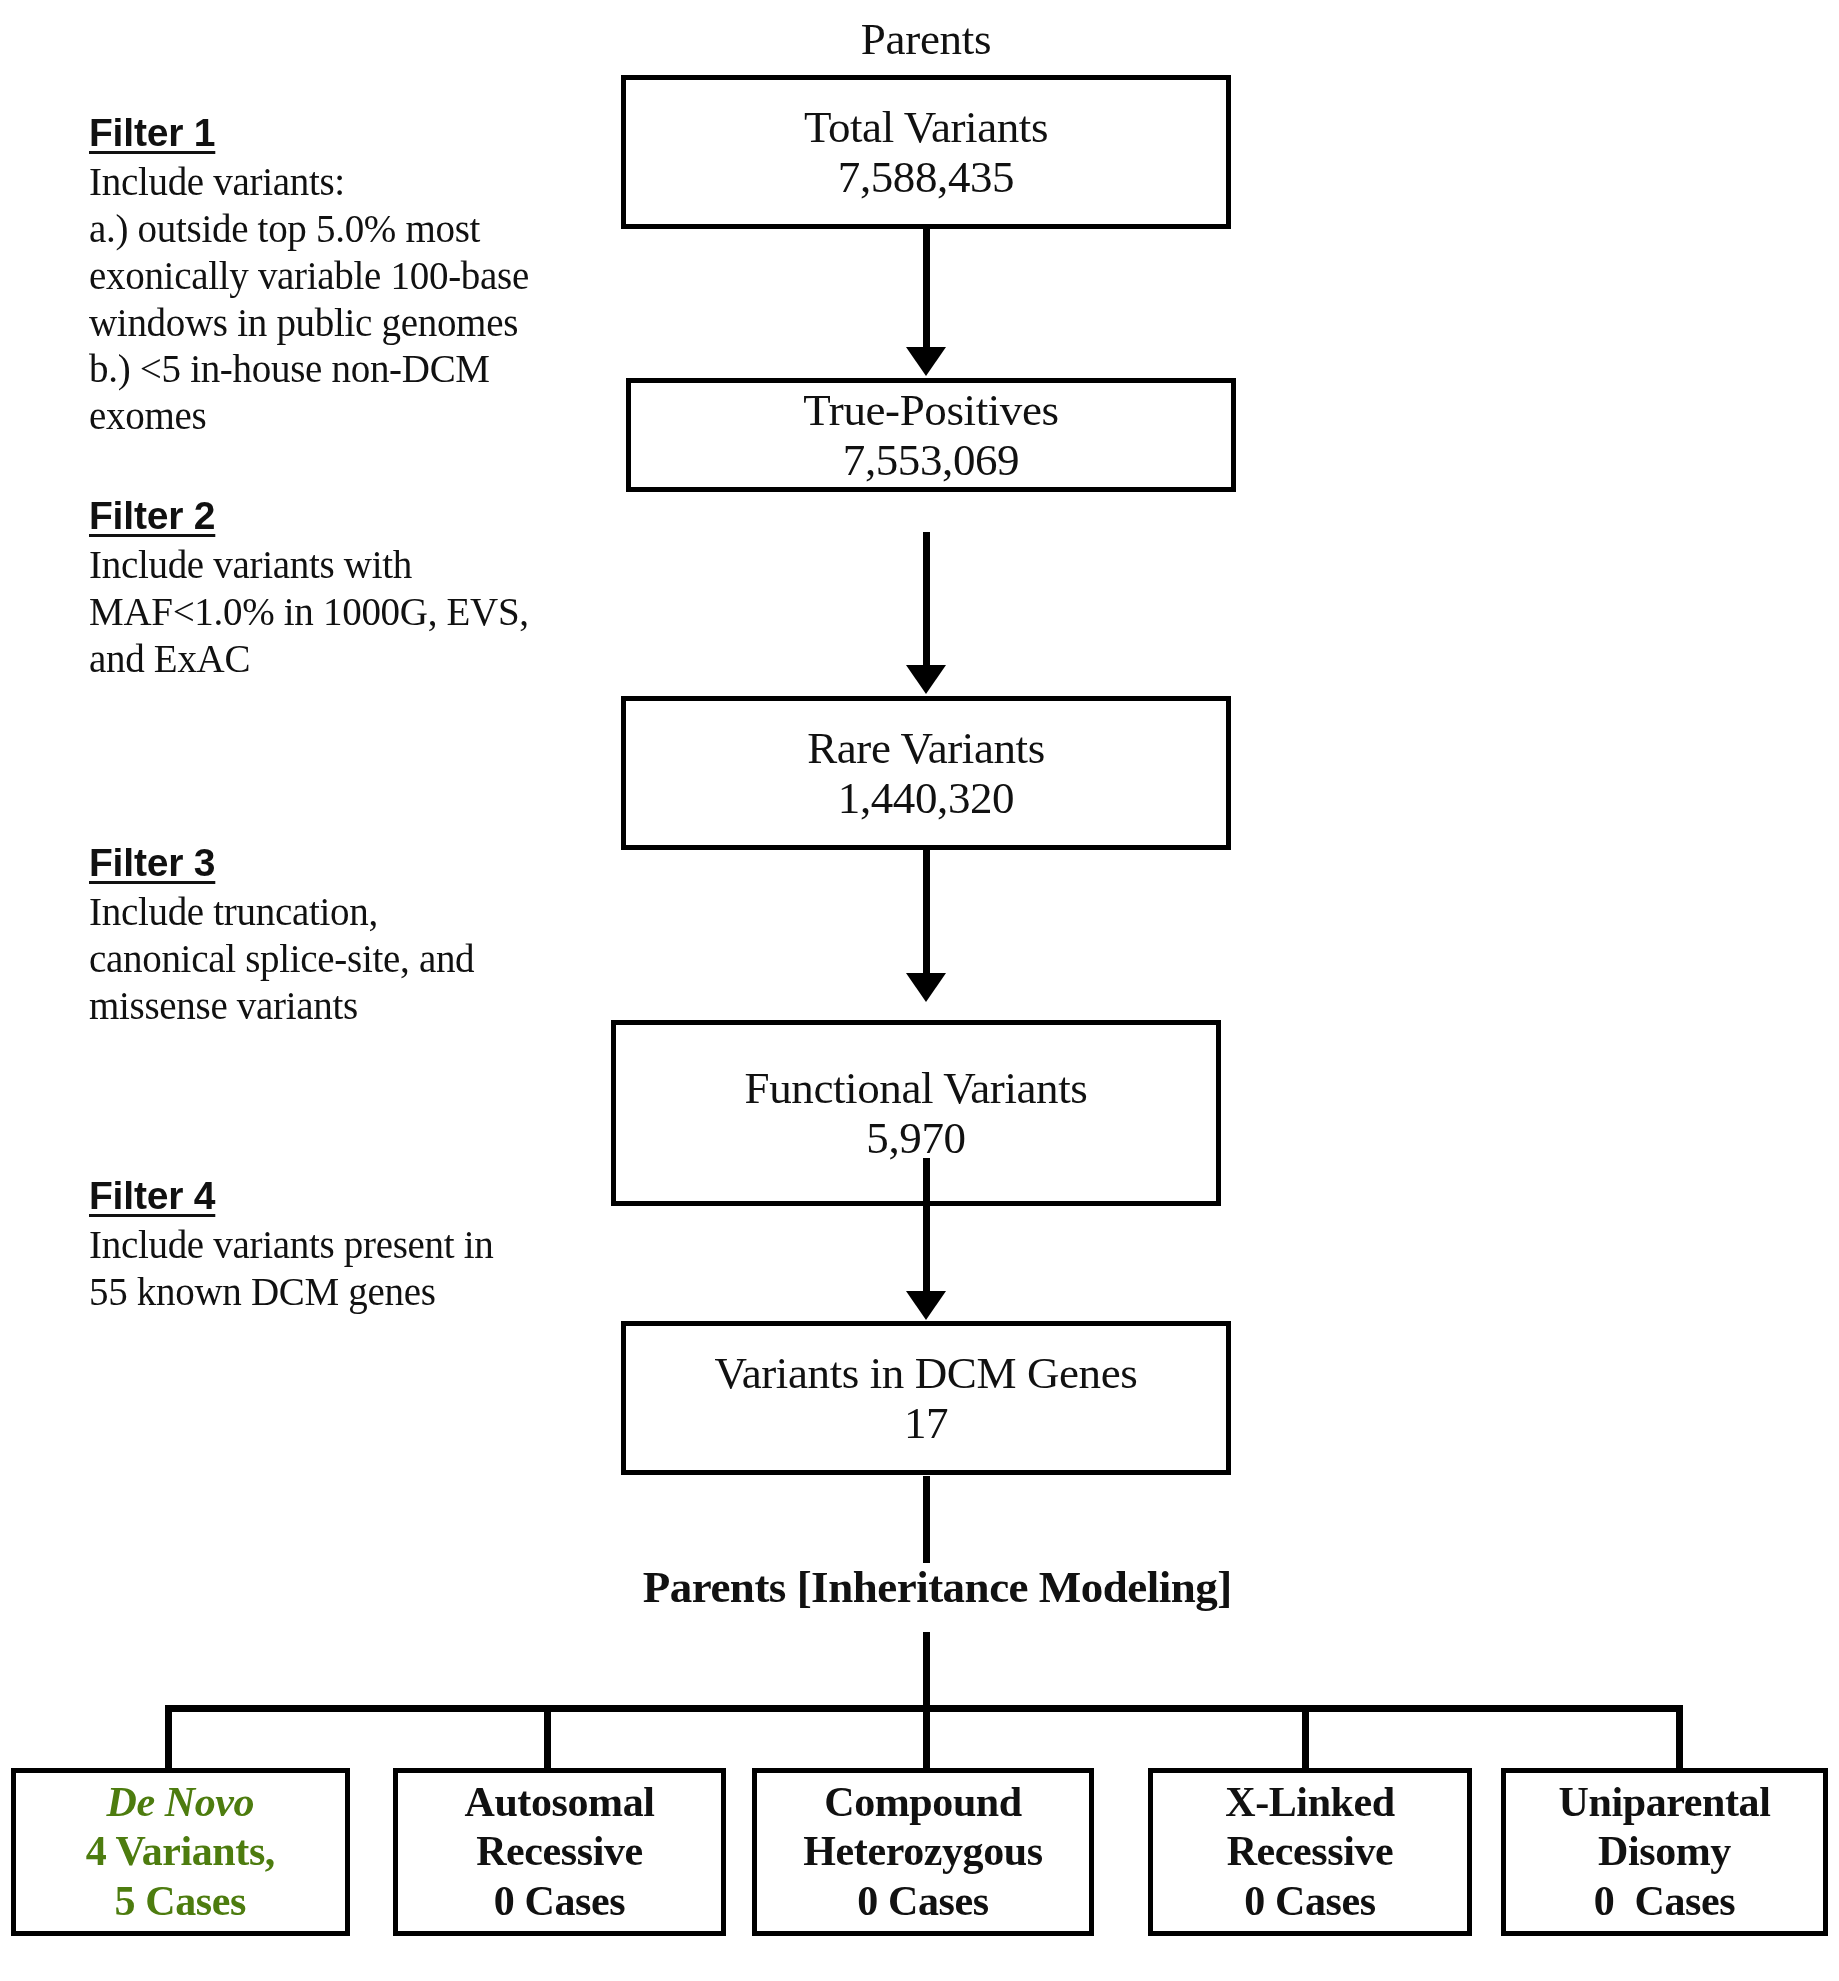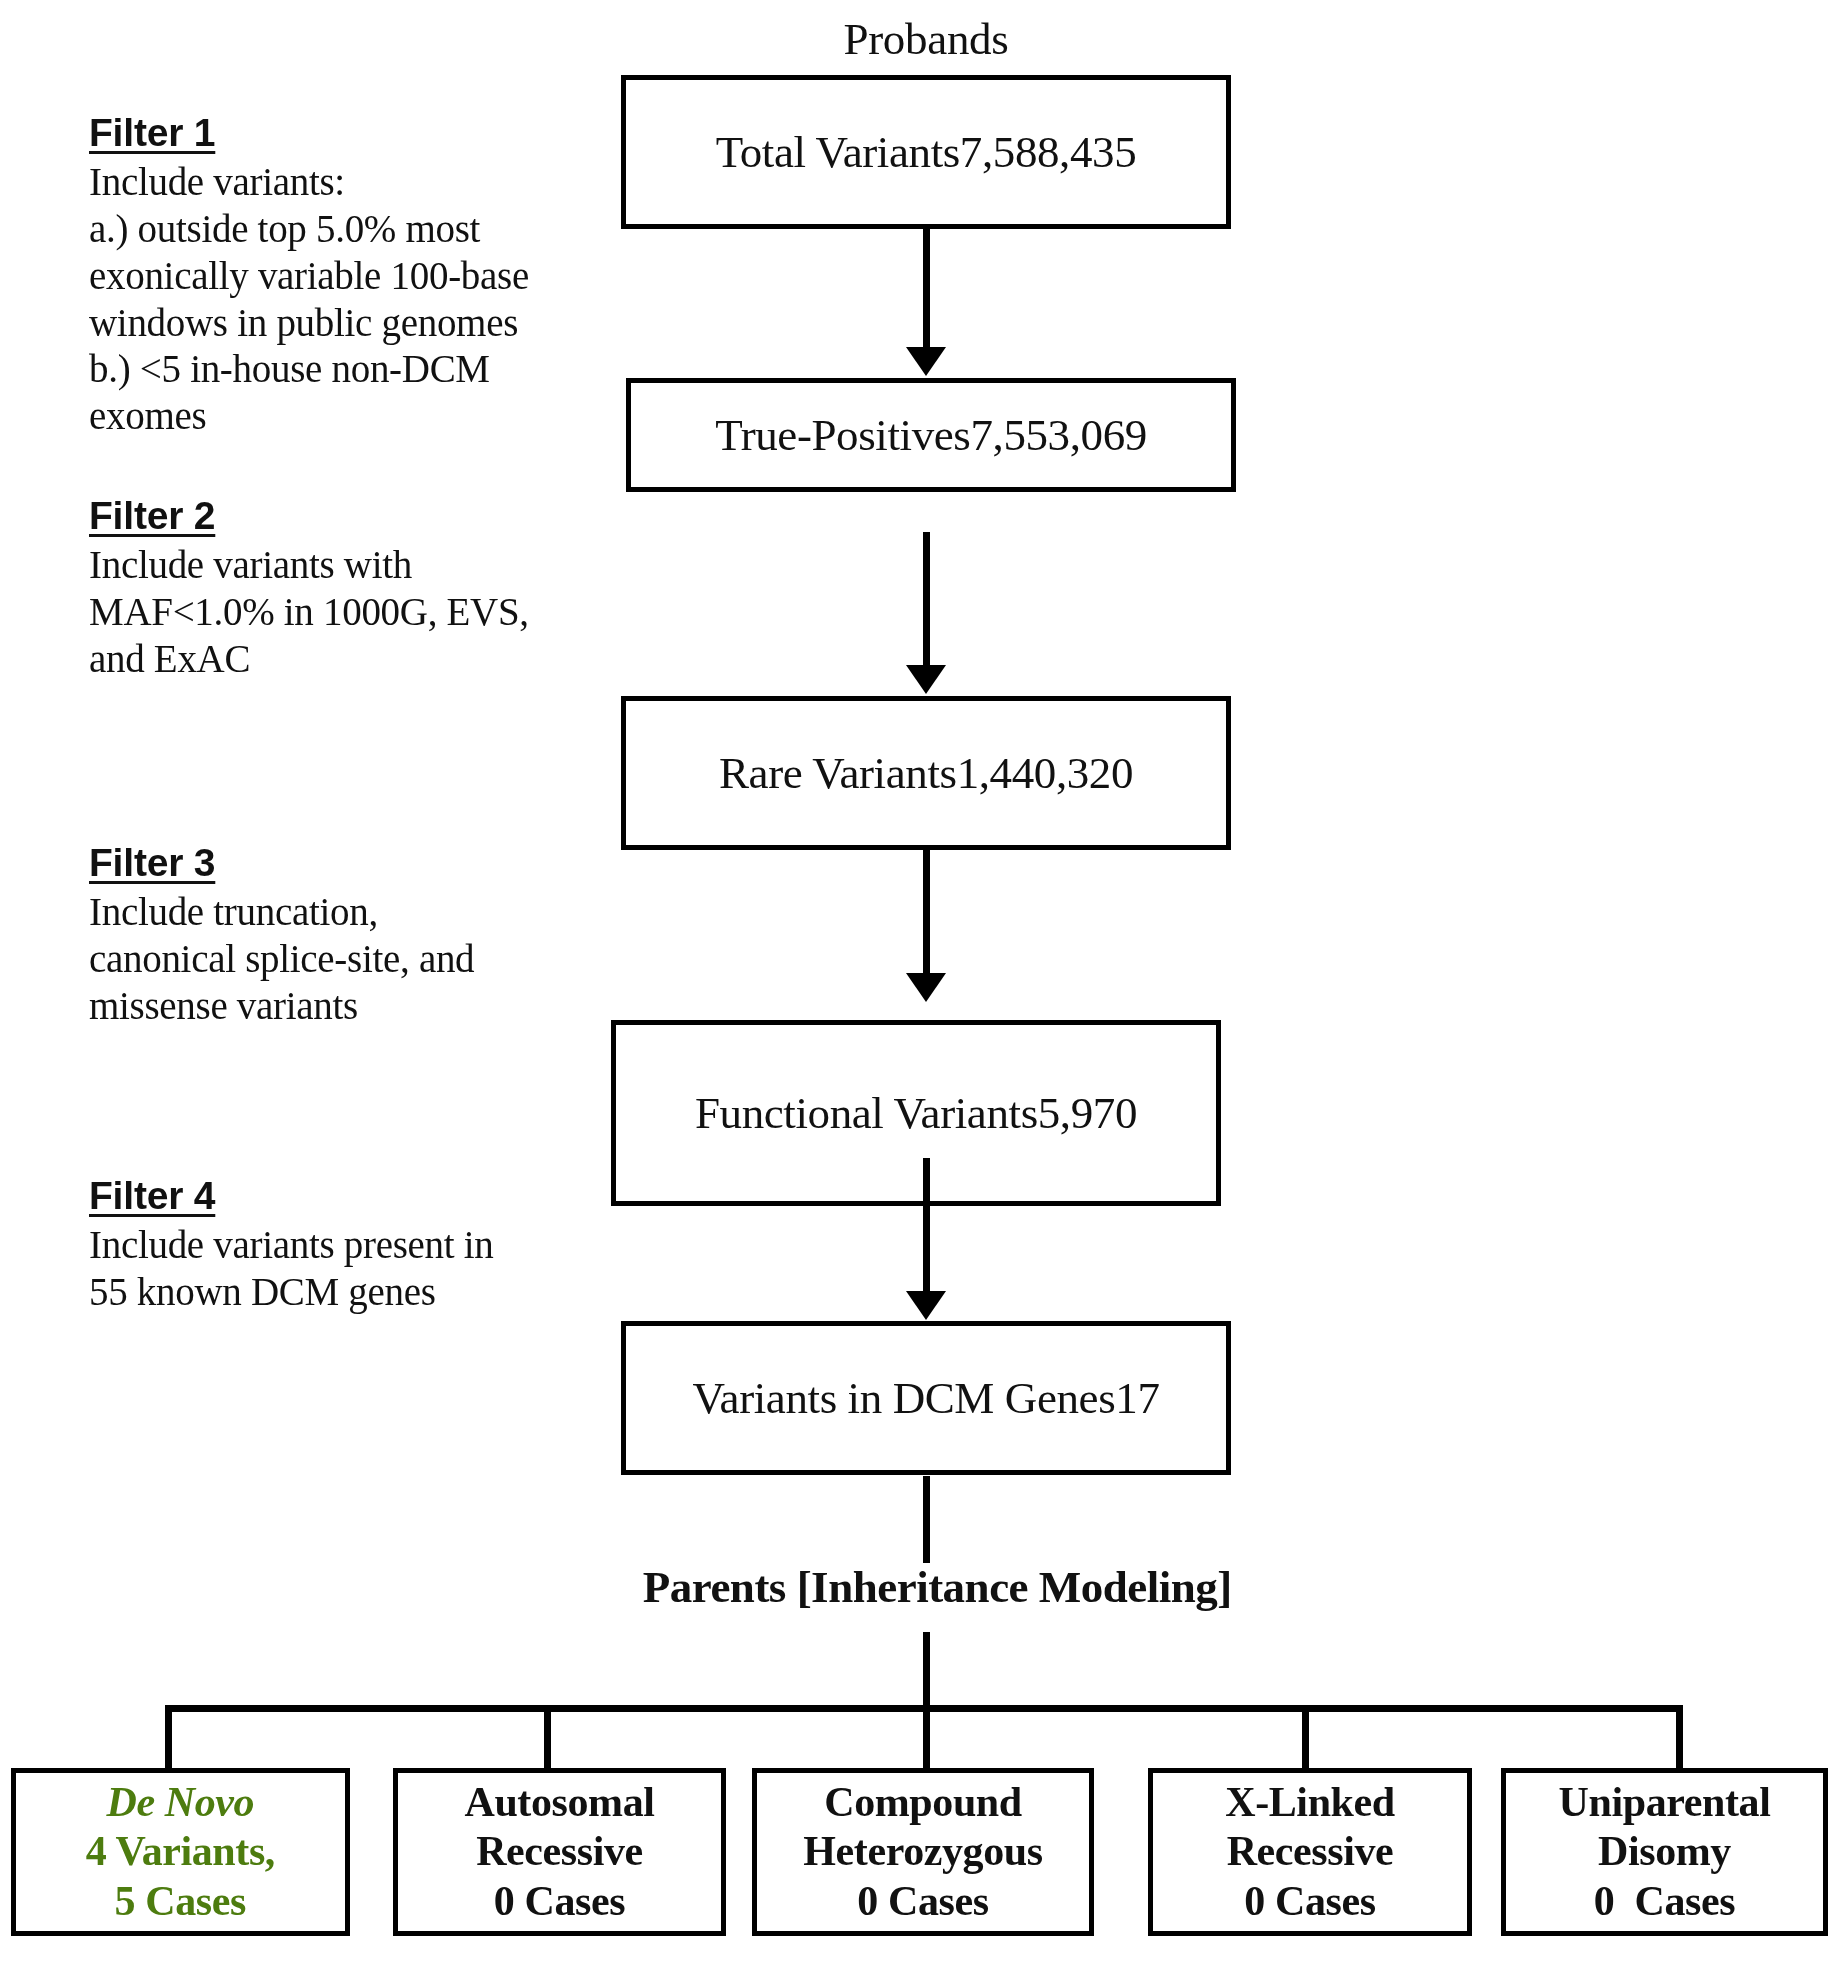--- a/index.html
+++ b/index.html
@@ -42,21 +42,21 @@
     white-space: pre-line;
   }
 
   
   .flowbox {
     position: absolute;
     border: 5.4px solid #000000;
     background: #ffffff;
     box-sizing: border-box;
     display: flex;
-    flex-direction: row;
+    flex-direction: column;
     align-items: center;
     justify-content: center;
     text-align: center;
   }
   .flowbox .line1 {
     font-size: 45px;
     line-height: 1.12;
     letter-spacing: -0.4px;
   }
   .flowbox .line2 {
@@ -158,21 +158,21 @@
 canonical splice-site, and
 missense variants</div>
   </div>
 
   <div class="filter-block" style="left:89px; top:1173px;">
     <div class="filter-title">Filter 4</div>
     <div class="filter-body">Include variants present in
 55 known DCM genes</div>
   </div>
 
-  <div class="caption-top" style="left:621px; top:15.4px; width:610px;">Probands</div>
+  <div class="caption-top" style="left:621px; top:15.4px; width:610px;">Parents</div>
 
   <div class="flowbox" style="left:621px; top:75px; width:610px; height:154px;">
     <div class="line1">Total Variants</div>
     <div class="line2">7,588,435</div>
   </div>
 
   <div class="flowbox" style="left:626px; top:378px; width:610px; height:114px;">
     <div class="line1">True-Positives</div>
     <div class="line2">7,553,069</div>
   </div>

